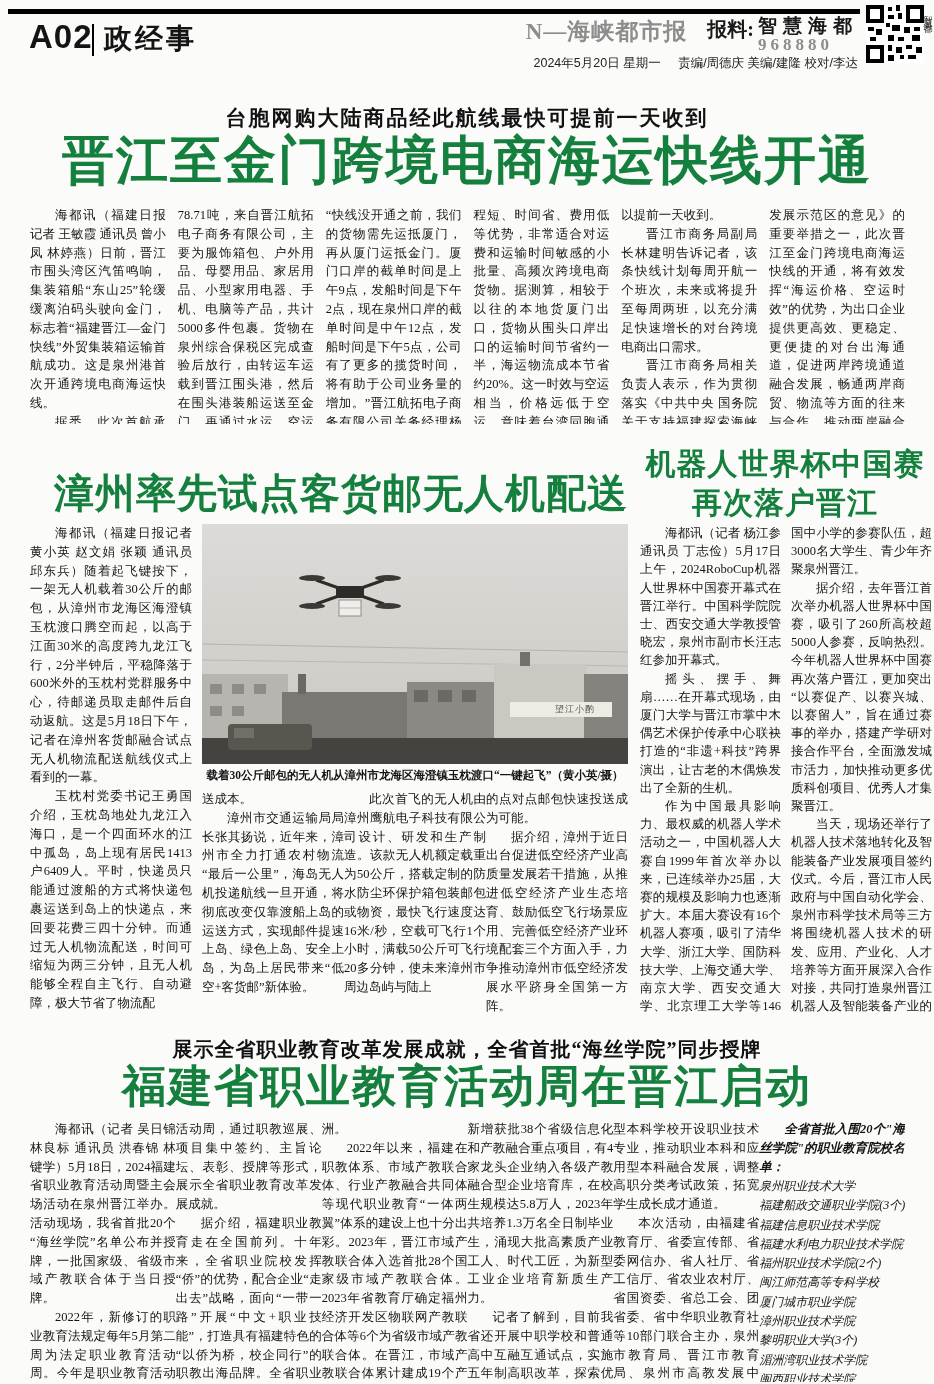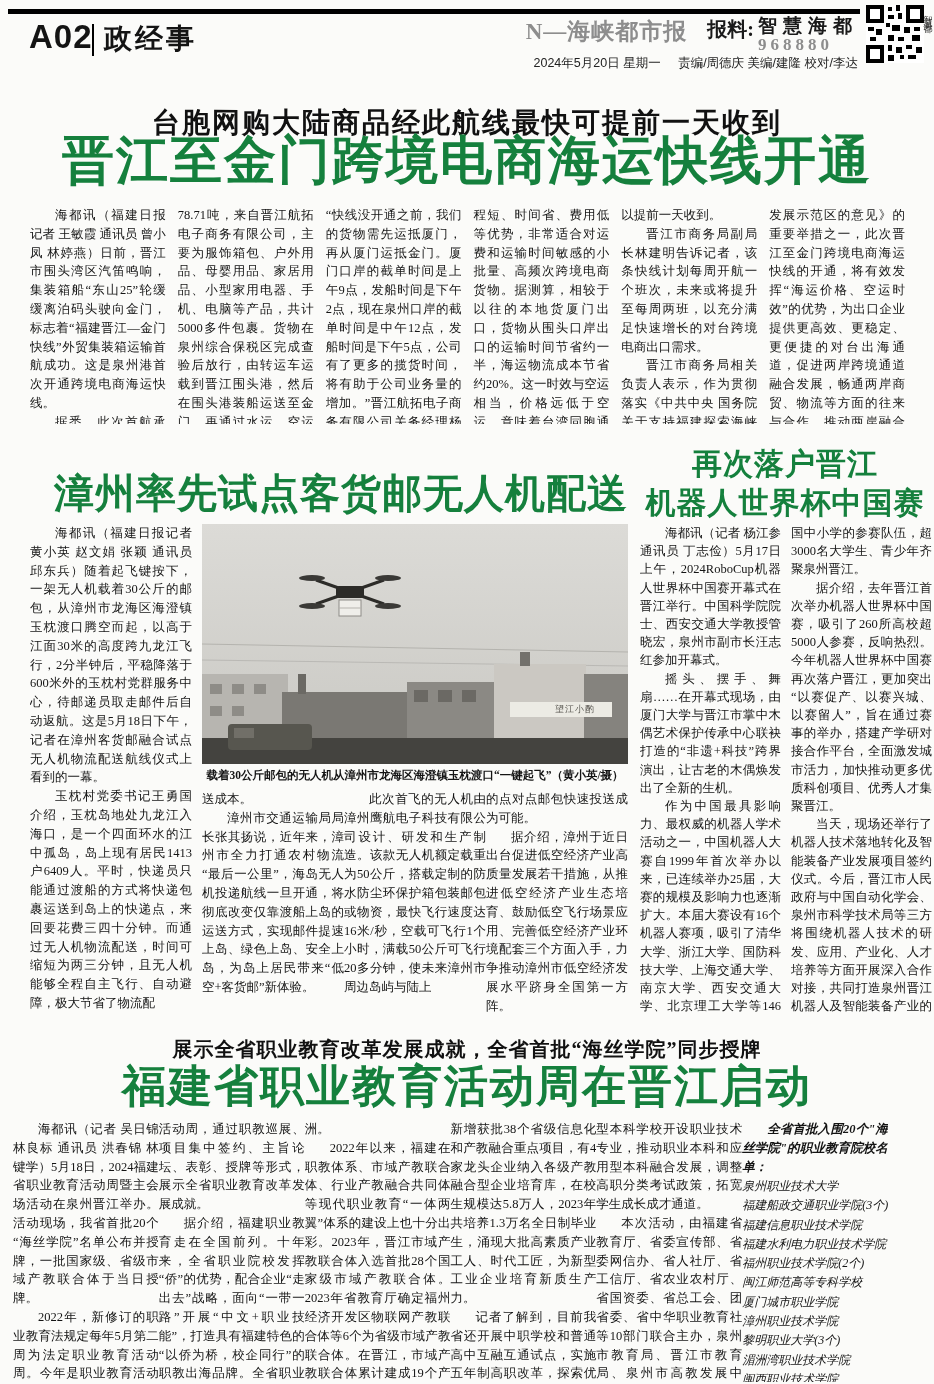--- a/index.html
+++ b/index.html
@@ -25,42 +25,42 @@
   .qr-caption{position:absolute;right:0px;top:8px;font-size:9px;color:#333;
               writing-mode:vertical-rl;letter-spacing:3px;}
   
   .kicker{position:absolute;text-align:center;font-weight:700;color:#111;}
   .headline{position:absolute;text-align:center;font-weight:900;color:#15803d;}
   .cols{position:absolute;display:flex;overflow:hidden;text-align:justify;}
   .col{flex:1;overflow:hidden;}
   .col p{margin:0;text-indent:2em;font-size:12.5px;line-height:18.8px;}
   .col p.cont{text-indent:0;}
   
-  .a1-kicker{left:0;right:0;top:104px;font-size:28px;letter-spacing:2px;font-family:Liberation Serif, serif;}
+  .a1-kicker{left:0;right:0;top:104px;font-size:21px;letter-spacing:2px;font-family:Liberation Serif, serif;}
   .a1-headline{left:0;right:0;top:126px;font-size:52px;letter-spacing:2px;}
   .a1-cols{left:30px;width:875px;top:206px;height:218px;gap:12px;}
   
   .a2-kicker{left:30px;width:598px;top:444px;font-size:20px;letter-spacing:2px;}
   .a2-headline{left:30px;width:598px;top:466px;font-size:40px;letter-spacing:1px;text-align:right;}
   .a2-col1{position:absolute;left:30px;top:524px;width:162px;height:492px;overflow:hidden;text-align:justify;}
   .a2-col1 p{margin:0;text-indent:2em;font-size:12.5px;line-height:18.8px;}
   .photo{position:absolute;left:202px;top:524px;width:426px;height:240px;background:#d6d5d1;overflow:hidden;}
   .photo-sign{position:absolute;left:308px;top:178px;width:74px;height:15px;background:#ececе6;
               background:#ecebe4;font-size:9px;color:#56544e;text-align:center;line-height:15px;letter-spacing:1px;padding-left:28px;}
   .photo-caption{position:absolute;left:202px;top:768px;width:426px;font-size:11.5px;font-weight:700;
                  text-align:center;white-space:nowrap;}
   .a2-cols{left:202px;width:426px;top:790px;height:228px;}
   
   .a3-headline{left:638px;width:294px;top:444px;font-size:30px;line-height:39px;letter-spacing:1px;}
   .a3-cols{left:640px;width:292px;top:524px;height:492px;gap:10px;}
   .a3-cols .col p{font-size:12.5px;line-height:18.2px;}
   
   .a4-kicker{left:0;right:0;top:1036px;font-size:20px;letter-spacing:1px;}
   .a4-headline{left:0;right:0;top:1057px;font-size:44px;letter-spacing:2px;}
-  .a4-cols{left:13px;width:875px;top:1120px;height:262px;}
+  .a4-cols{left:30px;width:875px;top:1120px;height:262px;}
   .school-title{font-size:12.5px;line-height:19px;font-weight:700;text-indent:2em;font-style:italic;}
   .school-item{font-size:12px;line-height:19.3px;font-style:italic;white-space:nowrap;}
 </style>
 </head>
 <body>
 
 <div class="page">
 
   <div class="top-bar"></div>
   <div class="page-no">A02</div>
@@ -204,22 +204,22 @@
     <div class="col">
       <p>此次首飞的无人机由漳州鹰航电子科技有限公司设计、研发和生产制造。该款无人机额定载重为50公斤，搭载定制的防水防尘环保护箱包装邮包或物资，最快飞行速度达16米/秒，空载可飞行1个小时，满载50公斤可飞行20多分钟，使未来漳州市周边岛屿与陆上</p>
     </div>
     <div class="col">
       <p class="cont">的点对点邮包快速投送成为可能。</p>
       <p>据介绍，漳州于近日出台促进低空经济产业高质量发展若干措施，从推进低空经济产业生态培育、鼓励低空飞行场景应用、完善低空经济产业环境配套三个方面入手，力争推动漳州市低空经济发展水平跻身全国第一方阵。</p>
     </div>
   </div>
 
   <div class="headline a3-headline">
+    <div>机器人世界杯中国赛</div>
     <div>再次落户晋江</div>
-    <div>机器人世界杯中国赛</div>
   </div>
   <div class="cols a3-cols">
     <div class="col">
       <p>海都讯（记者 杨江参 通讯员 丁志俭）5月17日上午，2024RoboCup机器人世界杯中国赛开幕式在晋江举行。中国科学院院士、西安交通大学教授管晓宏，泉州市副市长汪志红参加开幕式。</p>
       <p>摇头、摆手、舞扇……在开幕式现场，由厦门大学与晋江市掌中木偶艺术保护传承中心联袂打造的“非遗+科技”跨界演出，让古老的木偶焕发出了全新的生机。</p>
       <p>作为中国最具影响力、最权威的机器人学术活动之一，中国机器人大赛自1999年首次举办以来，已连续举办25届，大赛的规模及影响力也逐渐扩大。本届大赛设有16个机器人赛项，吸引了清华大学、浙江大学、国防科技大学、上海交通大学、南京大学、西安交通大学、北京理工大学等146所知名高校，以及全</p>
     </div>
     <div class="col">
       <p class="cont">国中小学的参赛队伍，超3000名大学生、青少年齐聚泉州晋江。</p>
       <p>据介绍，去年晋江首次举办机器人世界杯中国赛，吸引了260所高校超5000人参赛，反响热烈。今年机器人世界杯中国赛再次落户晋江，更加突出“以赛促产、以赛兴城、以赛留人”，旨在通过赛事的举办，搭建产学研对接合作平台，全面激发城市活力，加快推动更多优质科创项目、优秀人才集聚晋江。</p>

